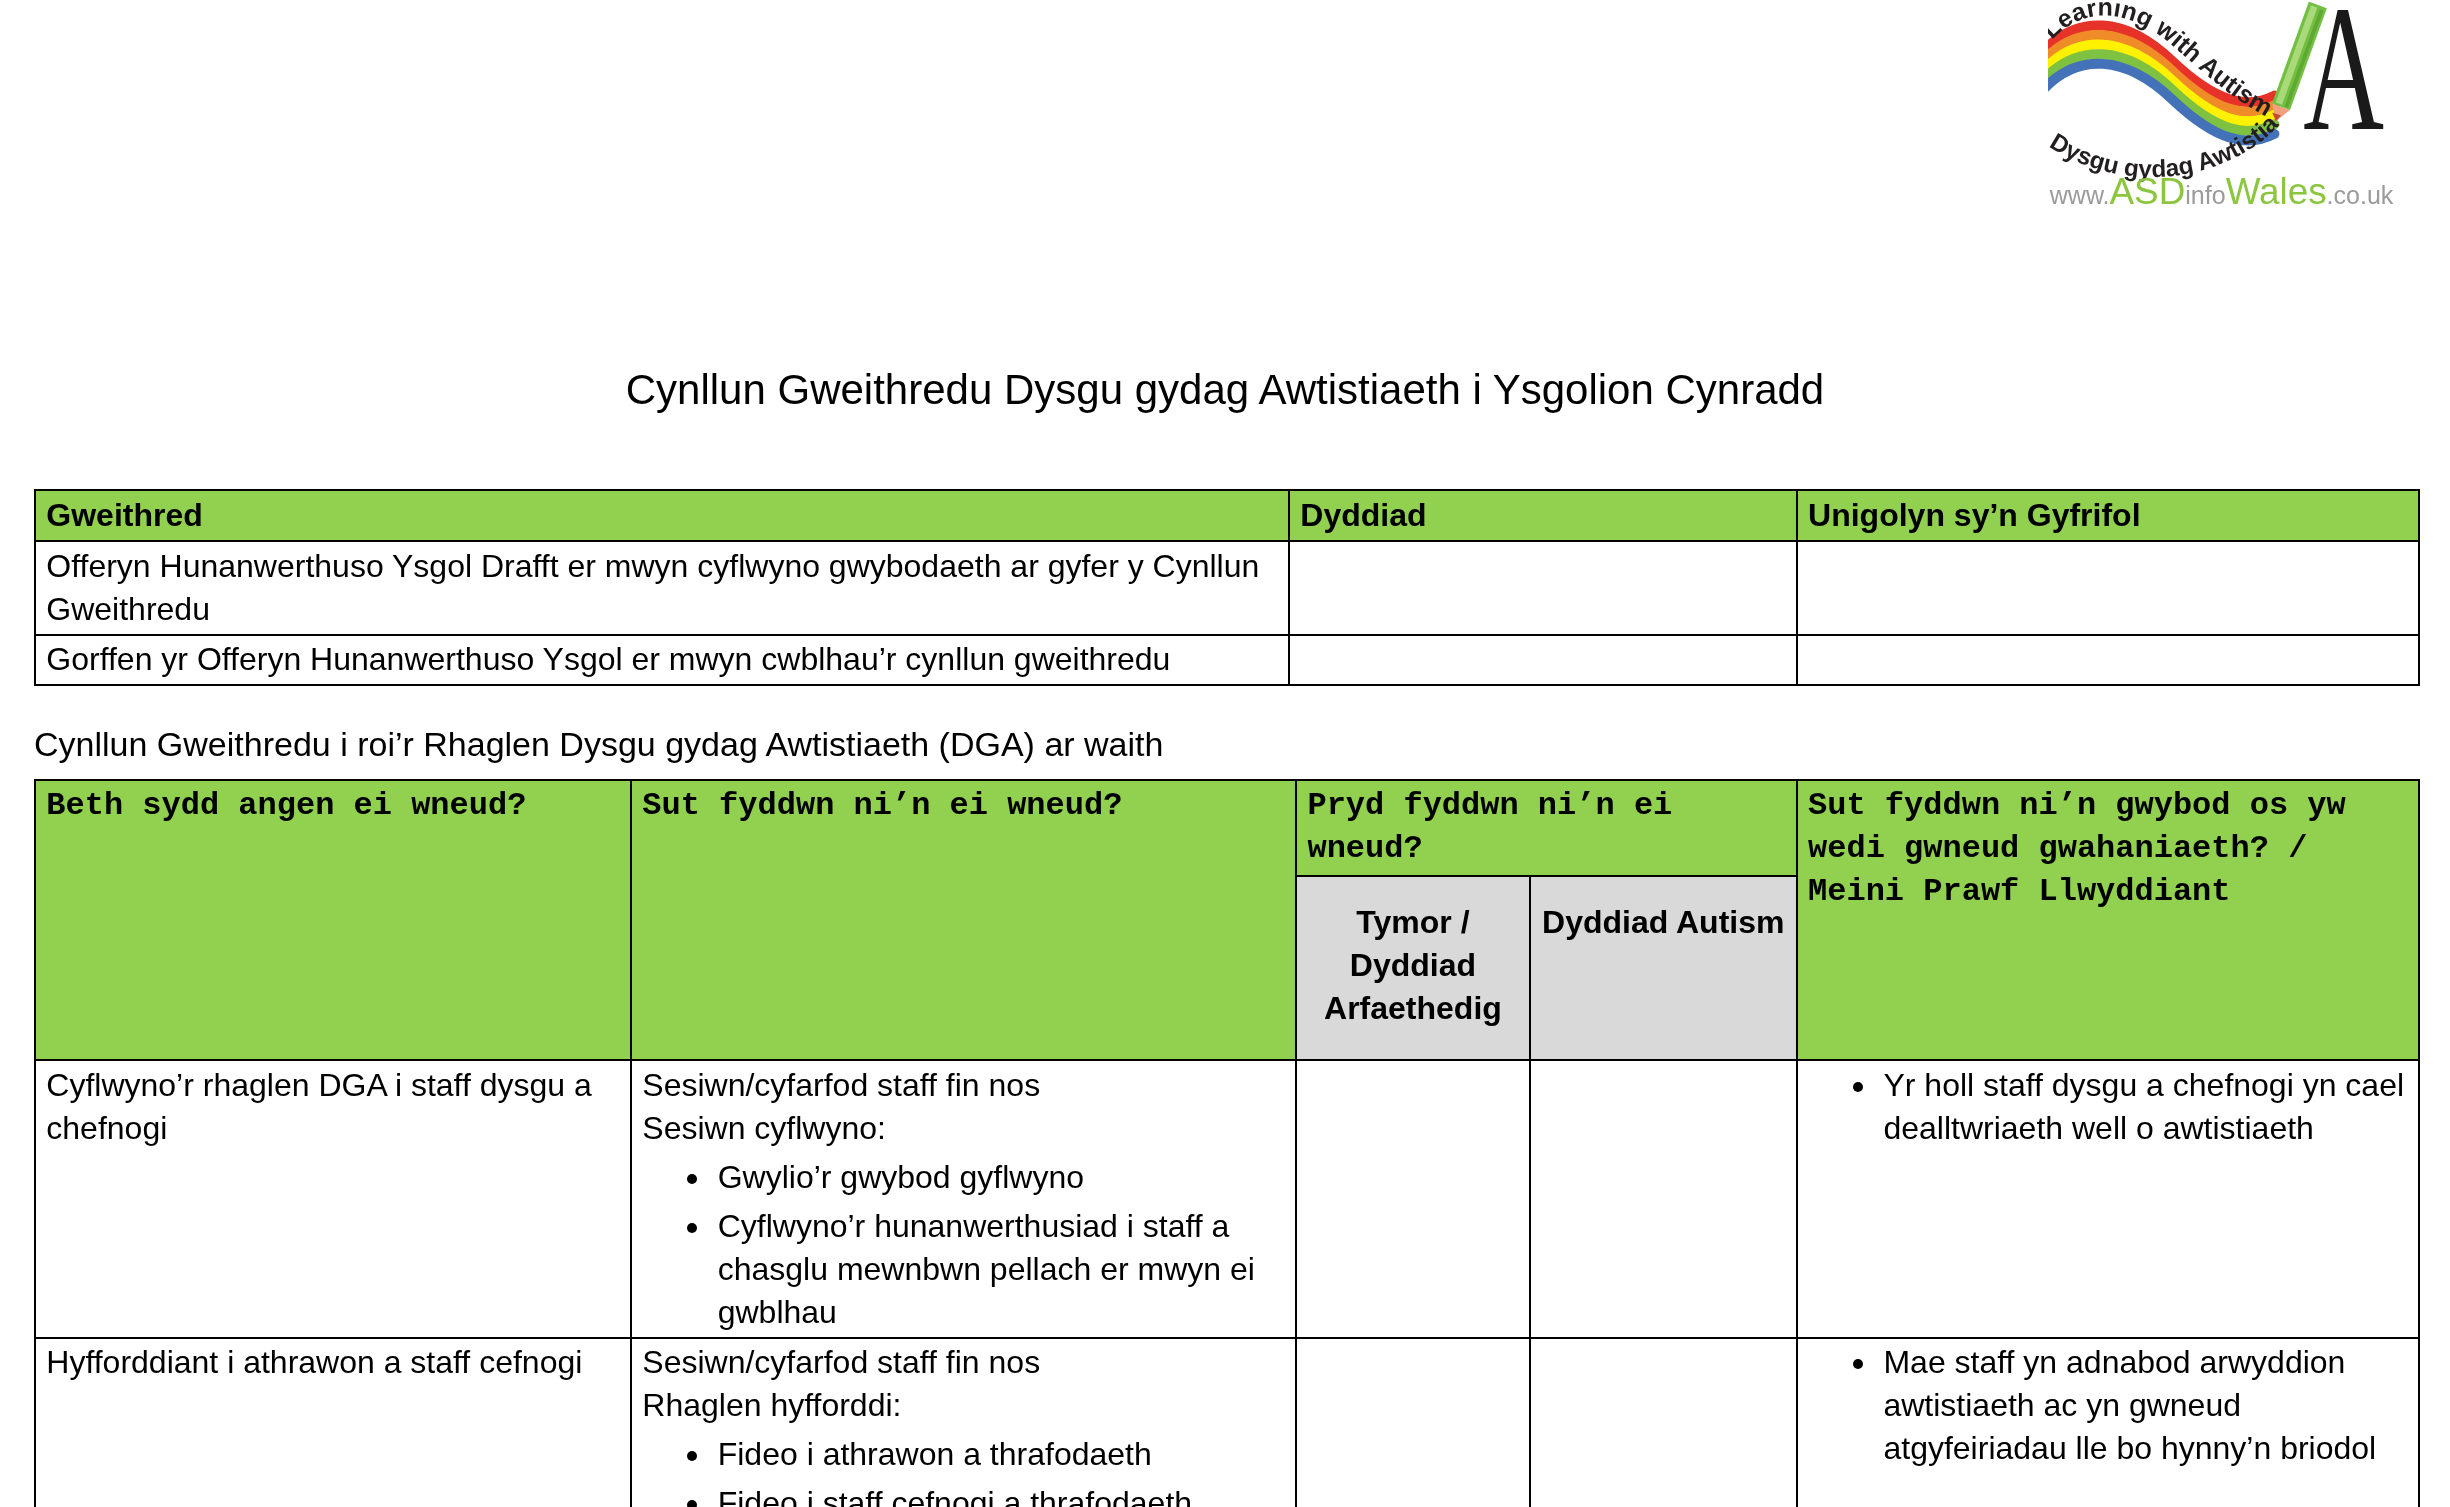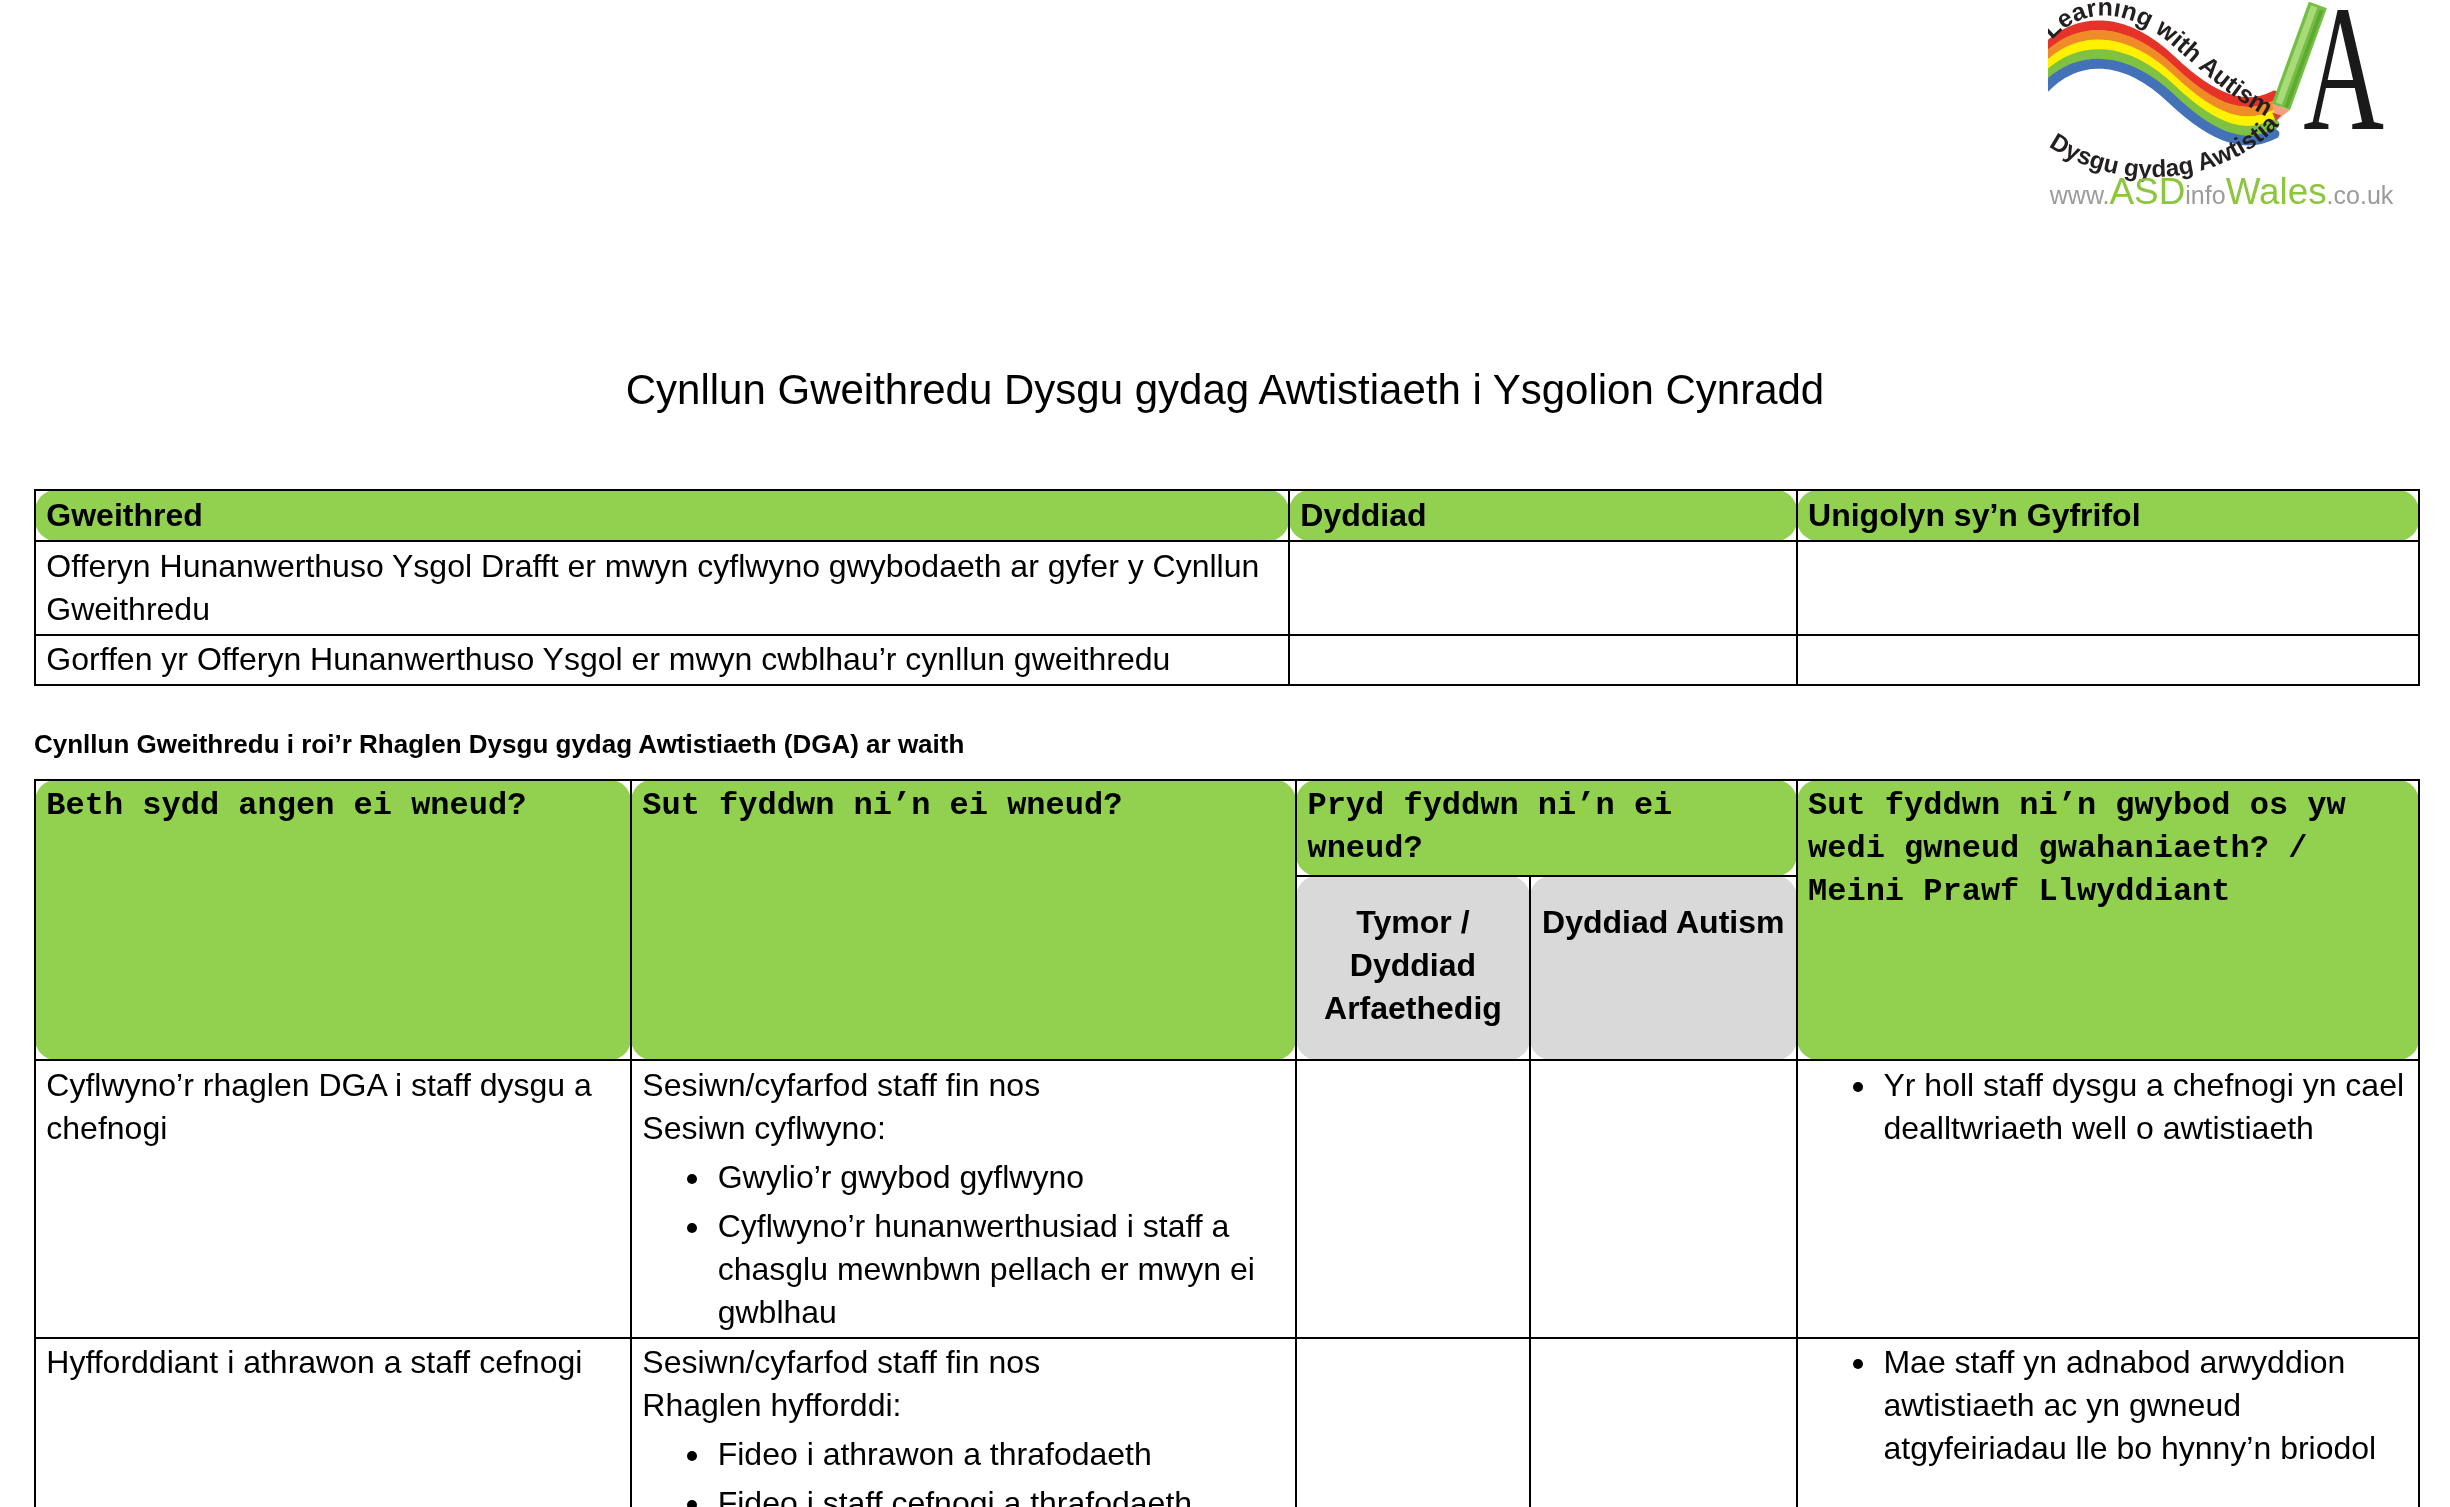--- a/index.html
+++ b/index.html
@@ -23,30 +23,30 @@
   }
 
   
   table{border-collapse:collapse;table-layout:fixed;width:2386px;}
   th,td{
     border:2.9px solid #000000;
     font-size:32px;line-height:43px;
     padding:2.9px 10.3px;vertical-align:top;text-align:left;
     overflow:hidden;word-wrap:break-word;
   }
-  th{background:#92D050;font-weight:bold;border-radius:21px;}
+  th{background:#92D050;font-weight:bold;}
 
   .table1{position:absolute;left:34px;top:489px;}
   .table1 tr.hdr{height:46px;}
   .table1 tr.r1{height:90px;margin-top:13px;}
   .table1 tr.r2{height:46px;}
 
   .section-heading{
     position:absolute;left:34px;top:724px;
-    font-size:26px;font-weight:bold;line-height:41px;
+    font-size:34px;font-weight:normal;line-height:41px;
   }
 
   .table2{position:absolute;left:34px;top:779px;}
   .table2 tr.hdr-top{height:96px;font-family:Liberation Mono, monospace;}
   .table2 tr.hdr-sub{height:184px;}
   .table2 tr.row-a{height:276px;}
   .table2 tr.row-b{height:310px;}
   .table2 th.sub{
     background:#D9D9D9;text-align:center;vertical-align:top;
     padding-top:24px;

